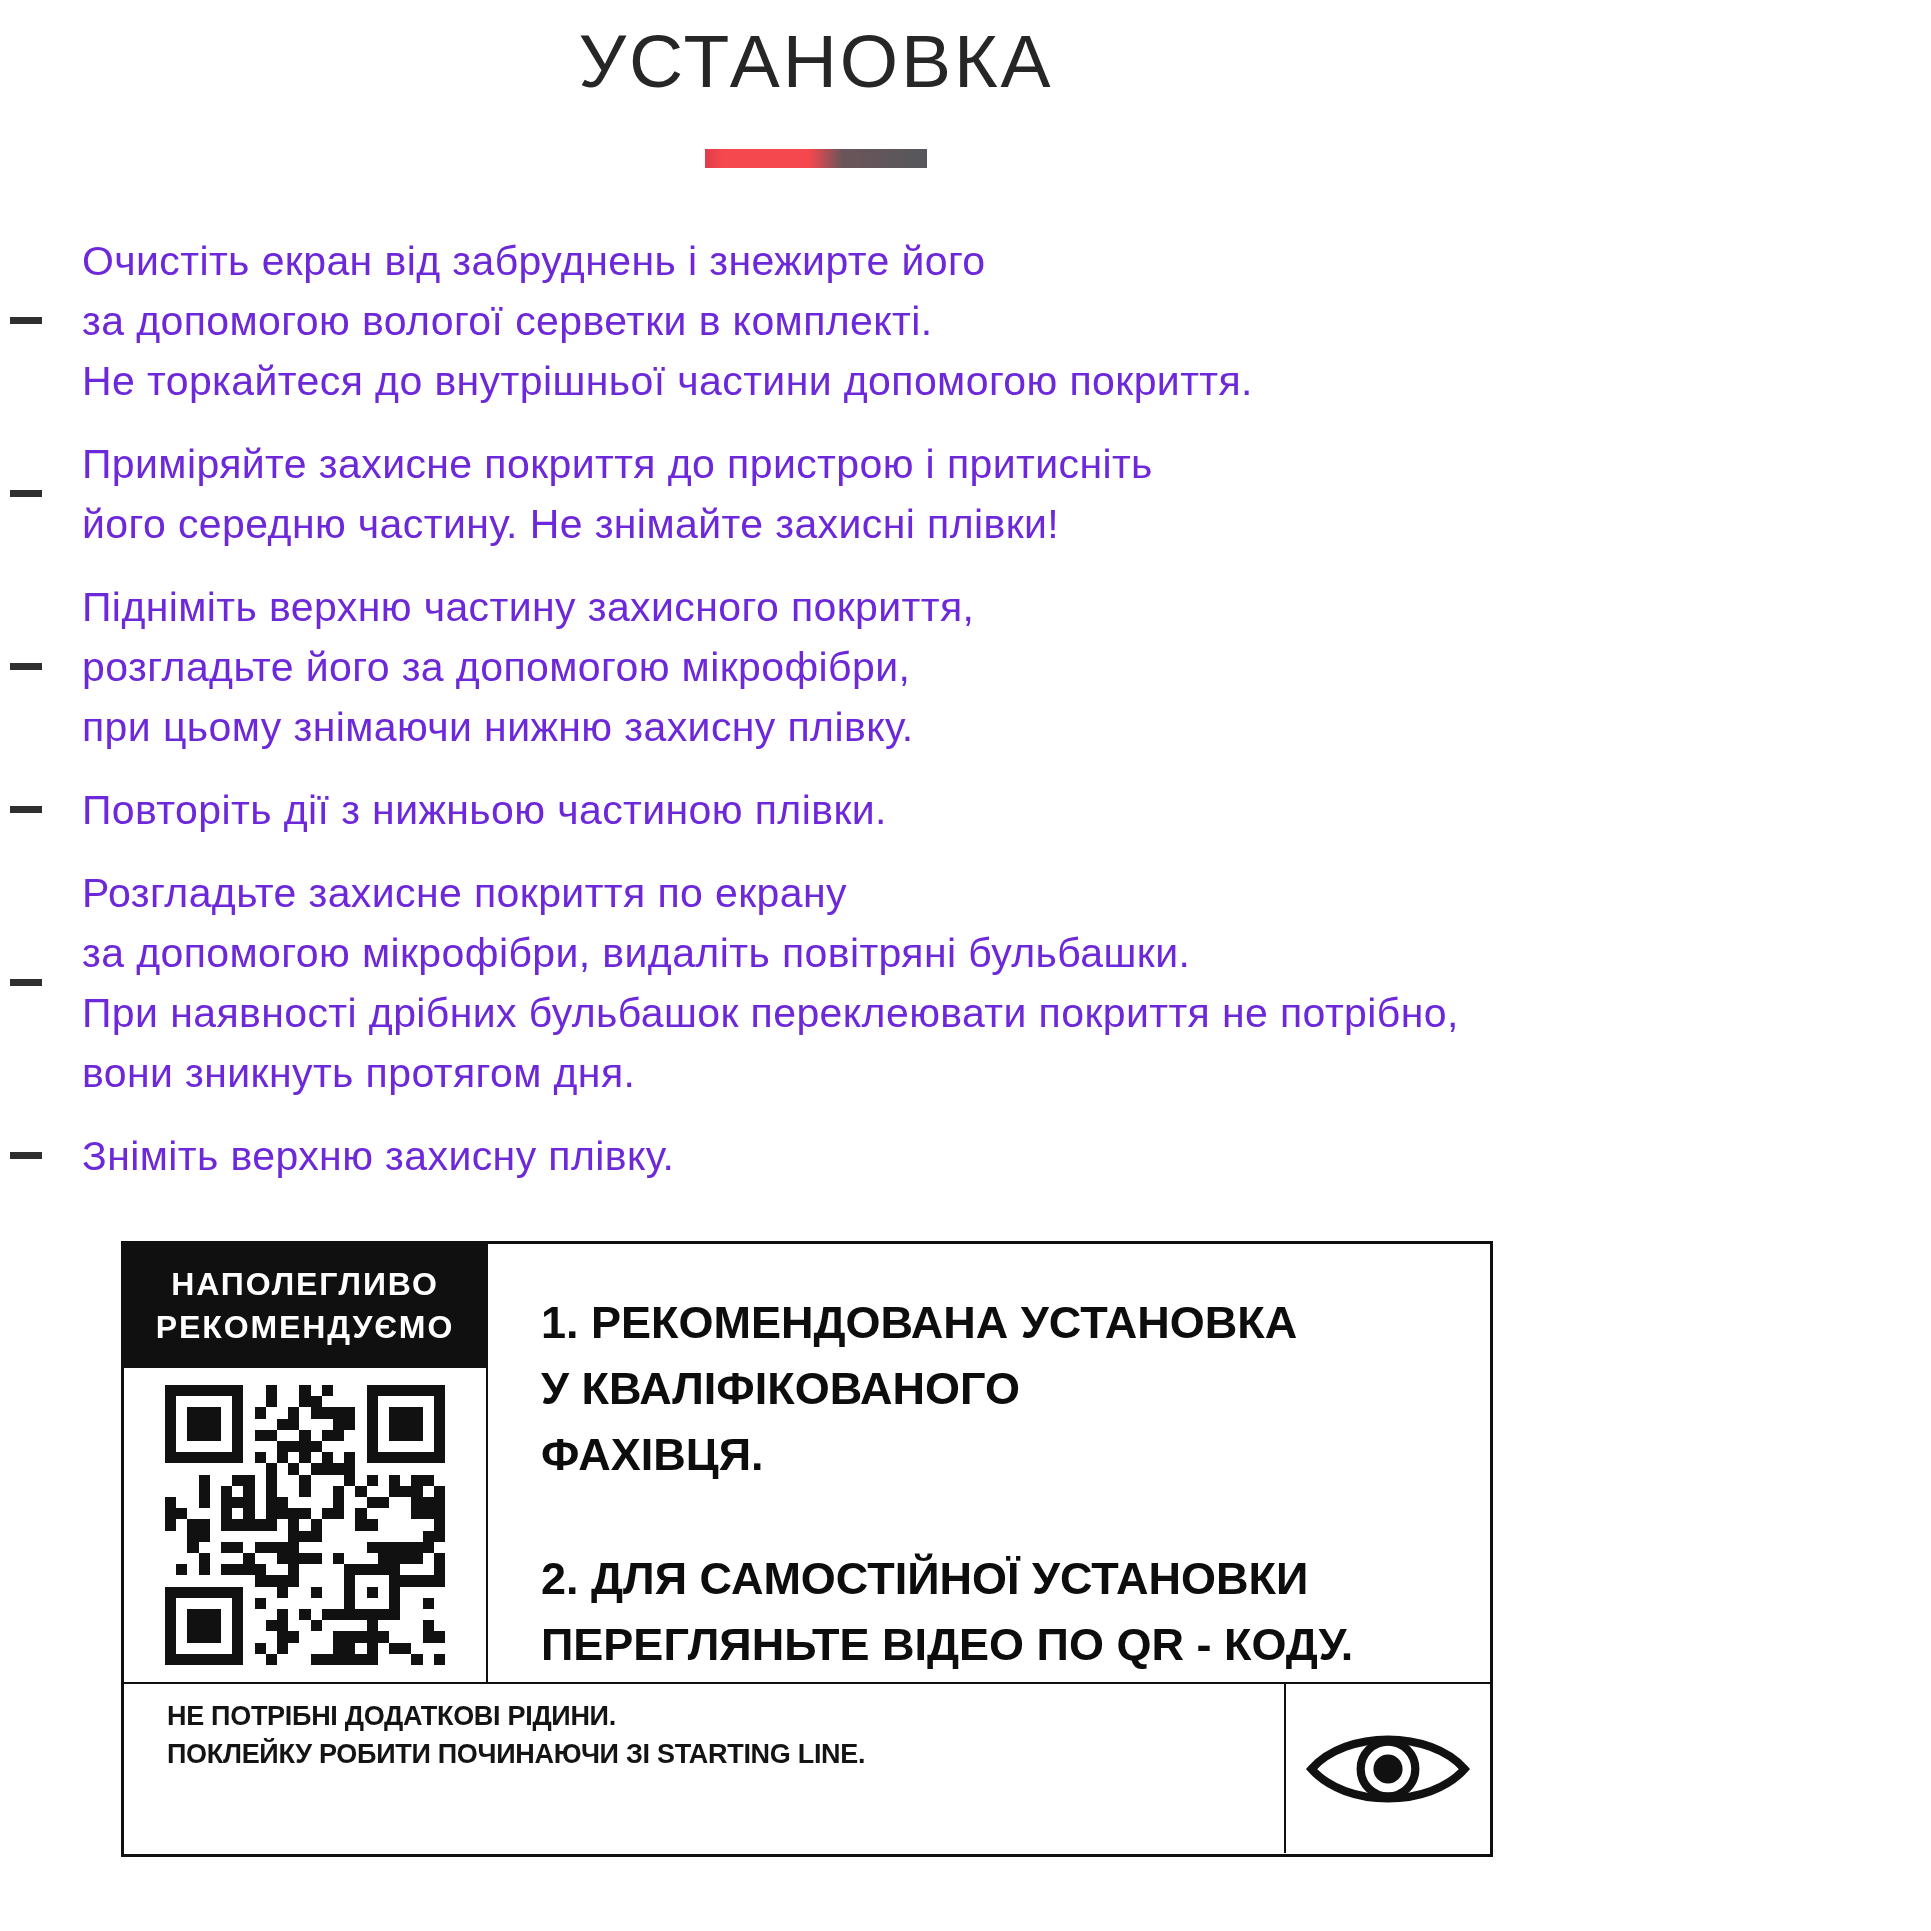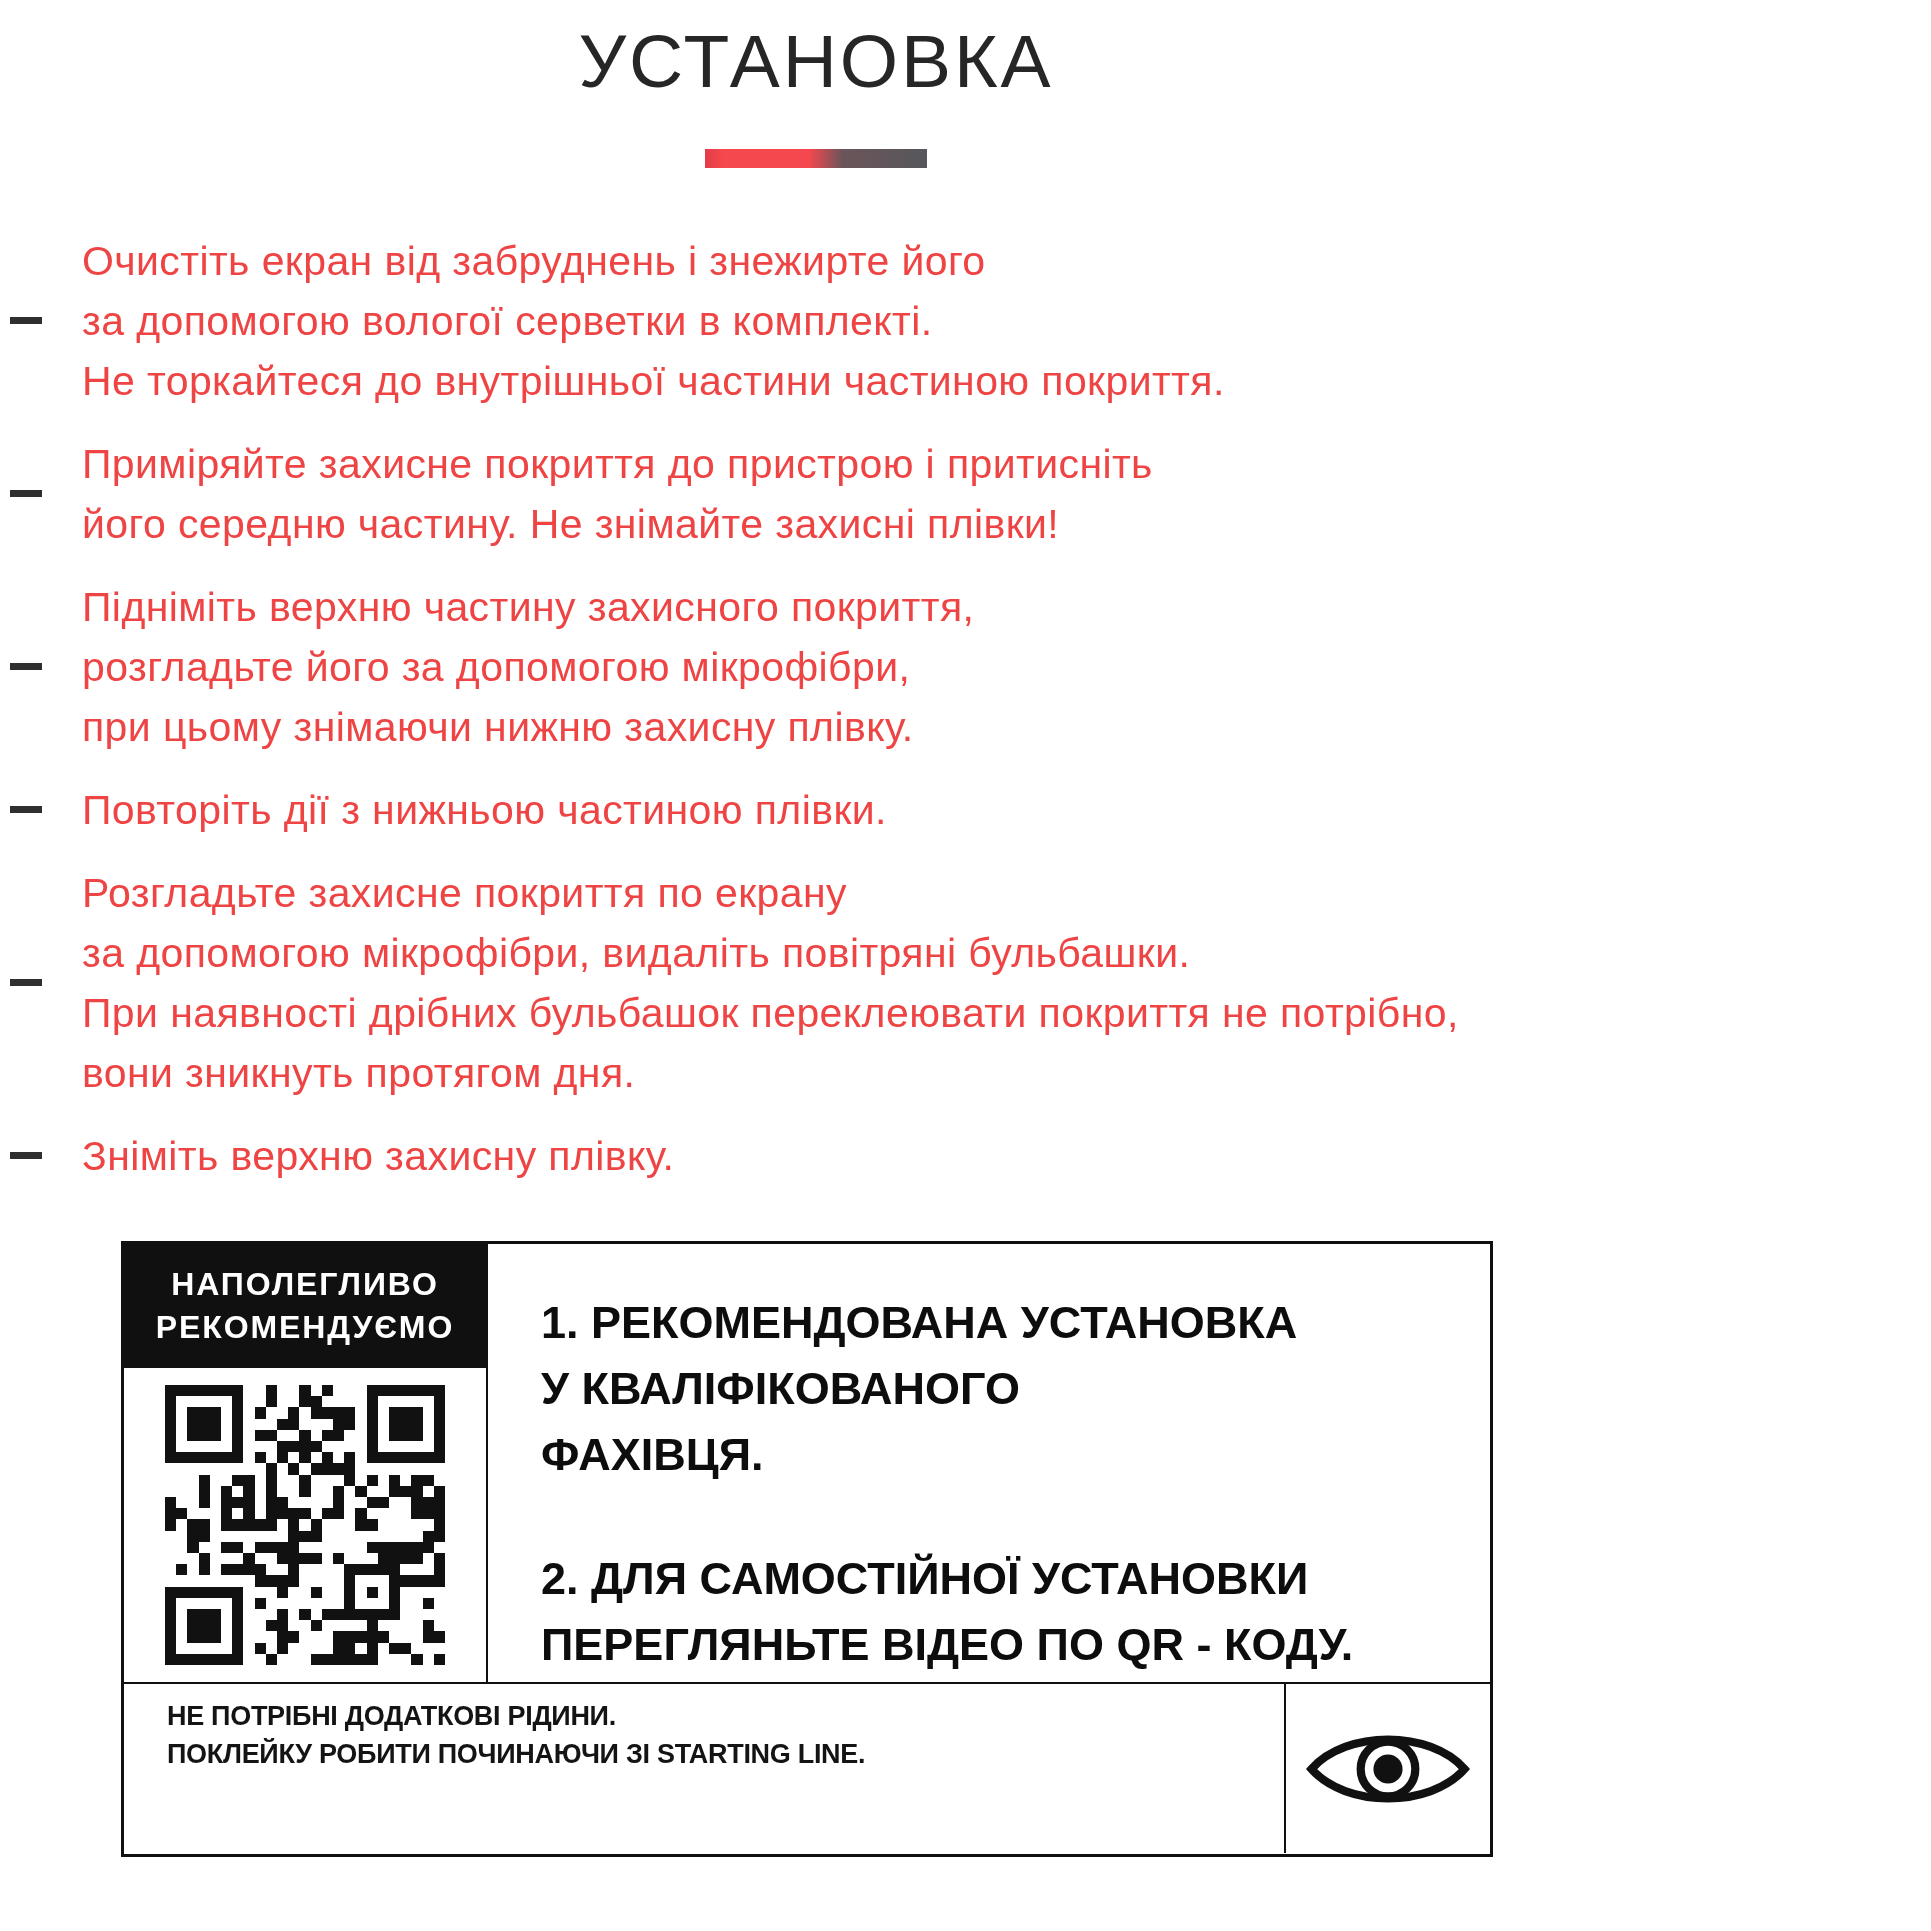--- a/index.html
+++ b/index.html
@@ -33,21 +33,21 @@
     width:1632px;
   }
   ul.steps li{
     position:relative;
     padding-left:82px;
     margin-bottom:23px;
     font-size:41px;
     line-height:60px;
     font-weight:400;
     letter-spacing:0.4px;
-    color:#ef4444;
+    color:#6d28d9;
   }
   ul.steps li::before{
     content:"";
     position:absolute;
     left:9.7px;top:calc(50% - 3.9px);
     width:32px;height:6.8px;
     background:#2f2f2f;
   }
   ul.steps .line{display:block;}
   
@@ -123,21 +123,21 @@
 
   <div class="title-wrap">
     <h1>УСТАНОВКА</h1>
     <div class="divider"></div>
   </div>
 
   <ul class="steps">
     <li>
       <span class="line">Очистіть екран від забруднень і знежирте його</span>
       <span class="line">за допомогою вологої серветки в комплекті.</span>
-      <span class="line">Не торкайтеся до внутрішньої частини частиною покриття.</span>
+      <span class="line">Не торкайтеся до внутрішньої частини допомогою покриття.</span>
     </li>
     <li>
       <span class="line">Приміряйте захисне покриття до пристрою і притисніть</span>
       <span class="line">його середню частину. Не знімайте захисні плівки!</span>
     </li>
     <li>
       <span class="line">Підніміть верхню частину захисного покриття,</span>
       <span class="line">розгладьте його за допомогою мікрофібри,</span>
       <span class="line">при цьому знімаючи нижню захисну плівку.</span>
     </li>

